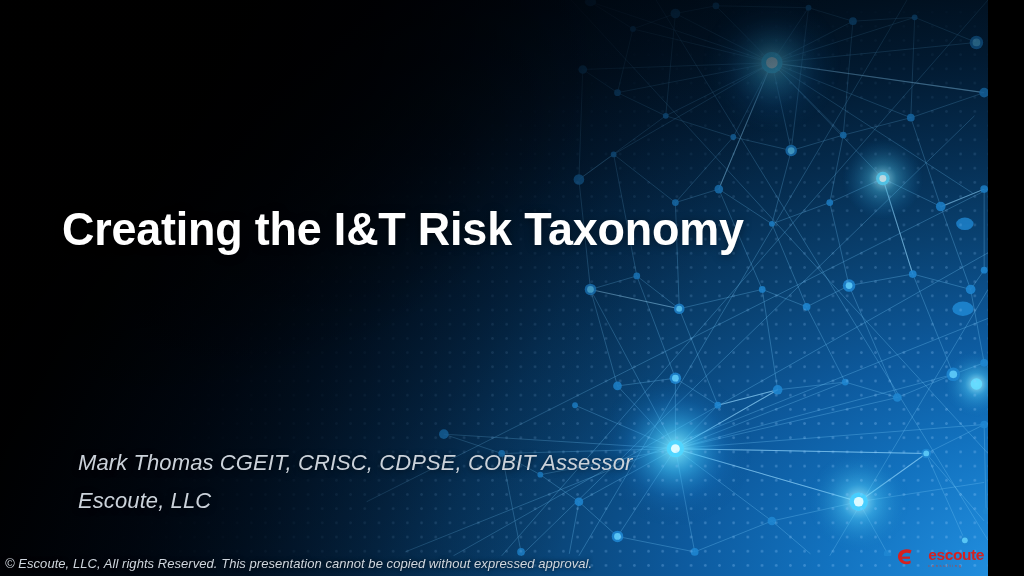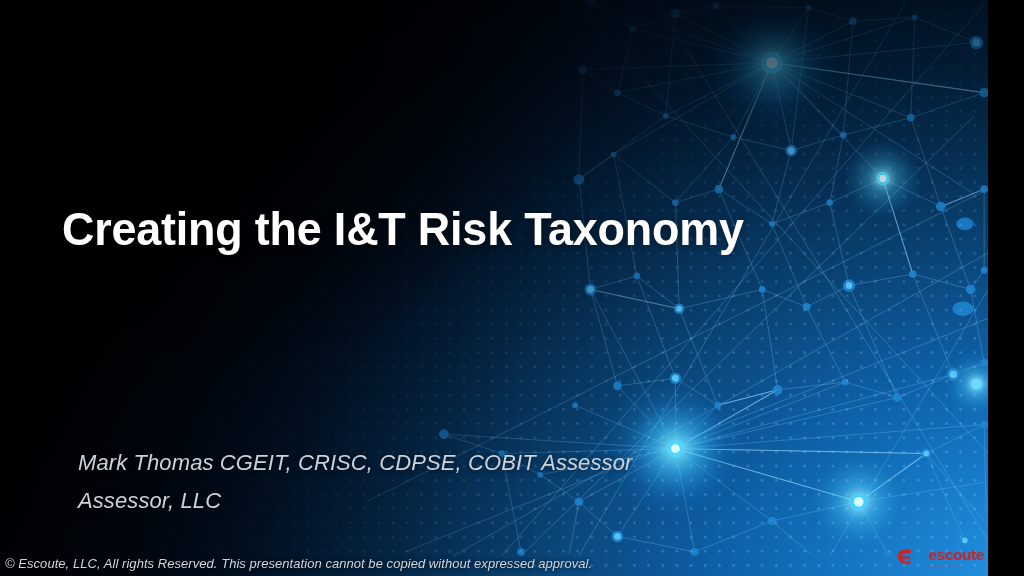--- a/index.html
+++ b/index.html
@@ -396,21 +396,21 @@
 
   <div class="dot-grid"></div>
 
   <div class="bg-tint"></div>
   <div class="bg-vignette"></div>
 
   <div id="title">Creating the I&amp;T Risk Taxonomy</div>
 
   <div id="subtitle">
     <div class="line">Mark Thomas CGEIT, CRISC, CDPSE, COBIT Assessor</div>
-    <div class="line">Assessor, LLC</div>
+    <div class="line">Escoute, LLC</div>
   </div>
 
   <div id="footer">© Escoute, LLC, All rights Reserved.  This presentation cannot be copied without expressed approval.</div>
 
   <div id="logo">
     <svg class="mark" width="17" height="21" viewBox="0 0 17 21" xmlns="http://www.w3.org/2000/svg">
       <path d="M14.6 2.2 C10.4 0.4 5.2 0.9 2.6 4.0 C0.1 7.0 0.6 11.4 3.6 14.0
                C6.4 16.5 10.6 16.8 13.6 15.2 L13.6 12.5 C11.2 13.9 8.0 13.8 6.2 12.2
                C4.4 10.6 4.3 7.9 6.0 6.2 C7.8 4.4 11.0 4.2 13.4 5.4 Z" fill="#d6201f"></path>
       <path d="M4.6 8.6 L13.0 8.6 L13.0 10.8 L4.6 10.8 Z" fill="#d6201f"></path>

